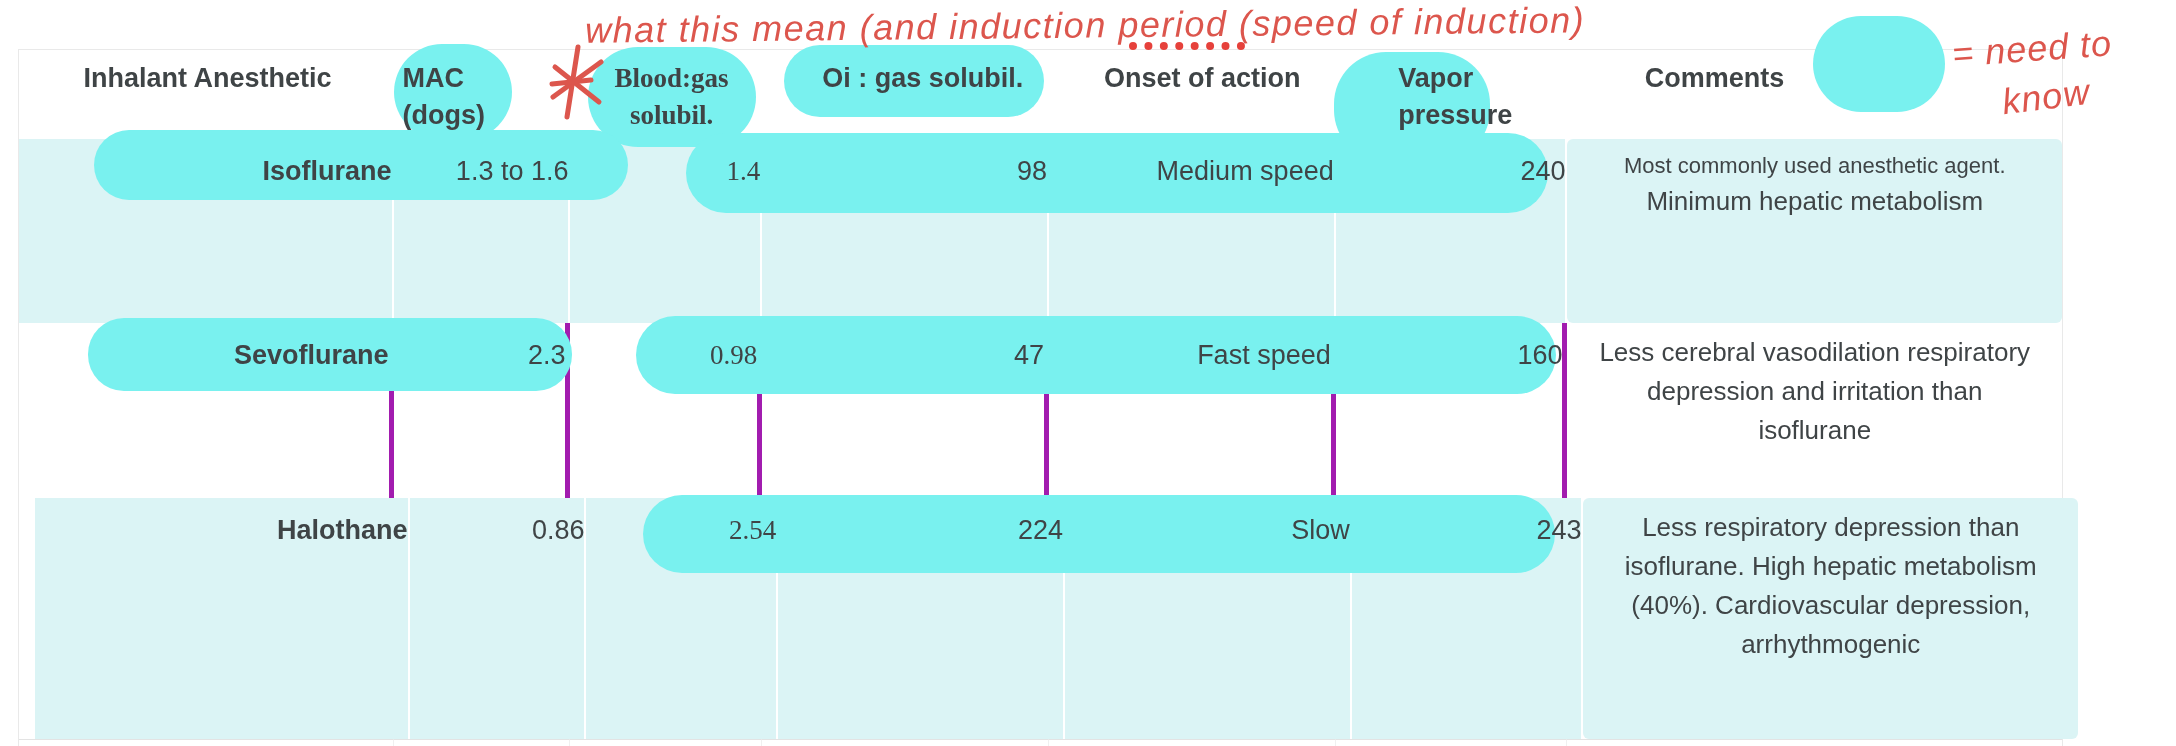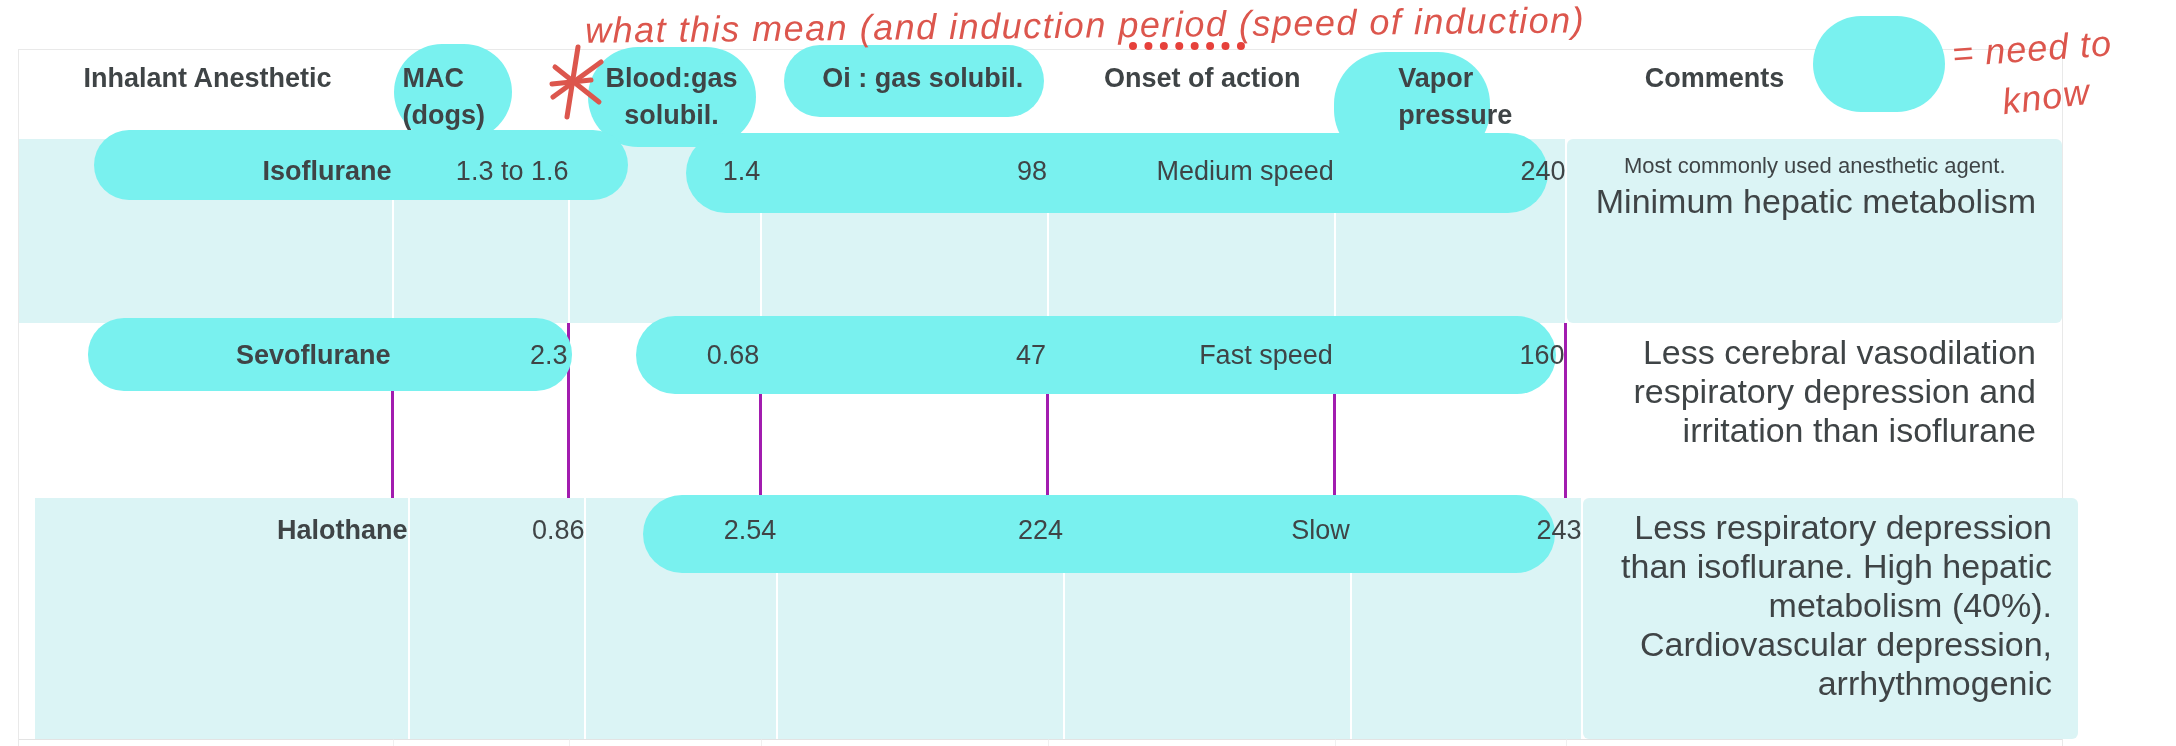--- a/index.html
+++ b/index.html
@@ -14,42 +14,42 @@
   .sheet{
     position:relative;width:2176px;height:746px;background:#ffffff;
     font-family:"Liberation Sans", sans-serif;color:var(--text);overflow:hidden;
   }
   
   .anesthetic-table{
     position:absolute;left:18px;top:49px;width:2045px;height:697px;
     border:1px solid #e9e9e9;border-bottom:none;
   }
   .trow{display:flex;width:100%;}
-  .c1{width:375px;} .c2{width:177px;} .c3{width:192px;}
+  .c1{width:375px;} .c2{width:177px;} .c3{width:192px;font-family:Liberation Serif, serif;}
   .c4{width:287px;} .c5{width:287px;} .c6{width:232px;} .c7{width:495px;}
   .cell{position:relative;height:100%;}
   .cell > span{position:relative;z-index:3;display:block;}
-  .row-white .cell{background:#fff;border-right:3px solid #a21caf;}
+  .row-white .cell{background:#fff;border-right:5px solid #a21caf;}
   .row-tint  .cell{background:var(--row-tint);border-right:2px solid #ffffff;}
   .trow .cell:last-child{border-right:none;}
   .header-row{height:89px;font-weight:bold;font-size:27px;gap:44px;}
   .header-row .cell{padding-top:10px;white-space:pre-line;line-height:37px;}
   .h-right{text-align:right;padding-right:14px;}
   .h-left{text-align:left;padding-left:13px;}
   .h-center{text-align:center;}
   .drug-row1{height:184px;}
   .drug-row2{height:175px;}
   .drug-row3{height:241px;margin-left:16px;}
   .stub-row{height:8px;}
   .stub-row .cell{border-top:1px solid #e3e3e3;background:#fff;border-right:1px solid #f0f0f0;}
   .drug-name{font-weight:bold;font-size:27px;text-align:right;padding-top:17px;}
   .val{font-size:27px;text-align:right;padding-top:17px;}
   .comments-cell{padding:10px 26px 0 26px;text-align:center;border-radius:6px;}
   .comment-intro{font-size:22px;line-height:33px;}
-  .comment-main{font-size:34px;line-height:39px;text-align:right;}
+  .comment-main{font-size:26px;line-height:39px;}
   
   .hl-blob{position:absolute;background:var(--highlight);z-index:2;}
   
   .ink{position:absolute;z-index:4;color:var(--ink);
        font-family:"Liberation Sans", sans-serif;font-style:italic;}
   .top-note{left:585px;top:4px;width:1110px;font-size:36px;letter-spacing:1.5px;
             transform:rotate(-0.6deg);white-space:nowrap;}
   .dotted-underline{left:1129px;top:36px;width:116px;height:14px;
             border-bottom:8px dotted var(--dot);}
   .star-mark{left:545px;top:42px;width:64px;height:80px;}
@@ -117,21 +117,21 @@
     </div>
 
     <div class="trow row-white drug-row2">
       <div class="cell c1 drug-name">
           <span>Sevoflurane</span>
         </div>
       <div class="cell c2 val">
           <span>2.3</span>
         </div>
       <div class="cell c3 val">
-          <span>0.68</span>
+          <span>0.98</span>
         </div>
       <div class="cell c4 val">
           <span>47</span>
         </div>
       <div class="cell c5 val">
           <span>Fast speed</span>
         </div>
       <div class="cell c6 val">
           <span>160</span>
         </div>

